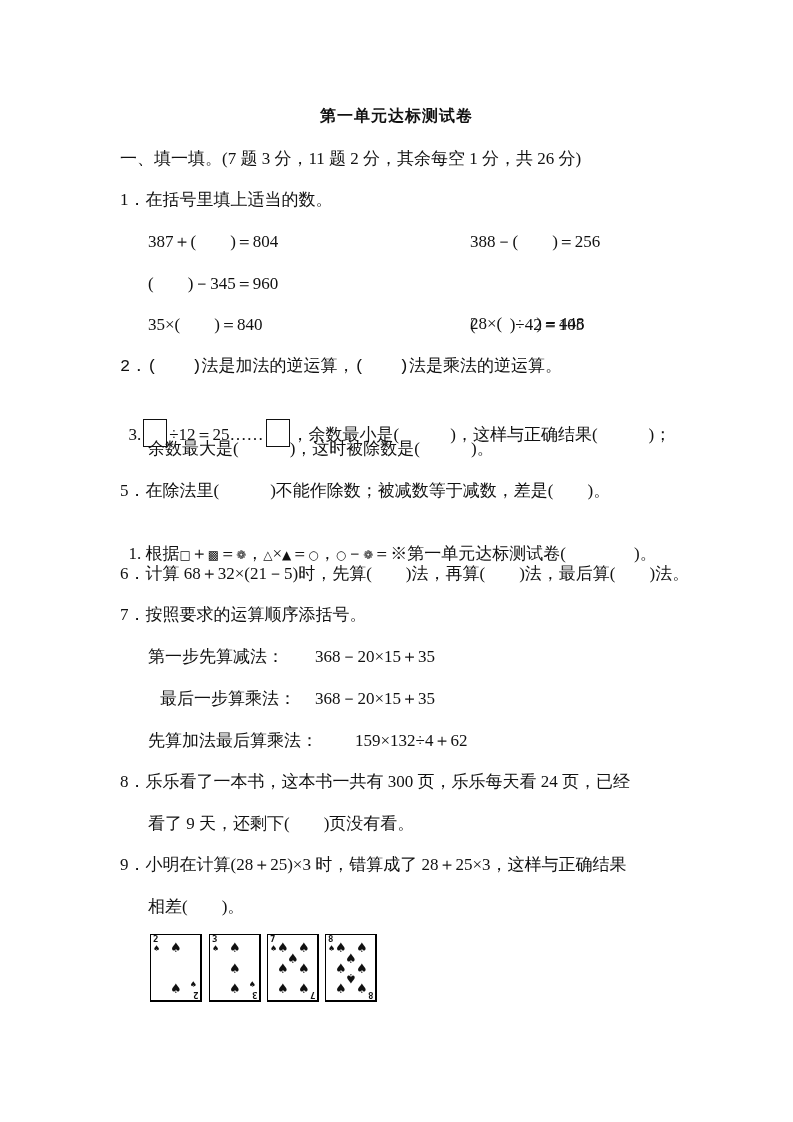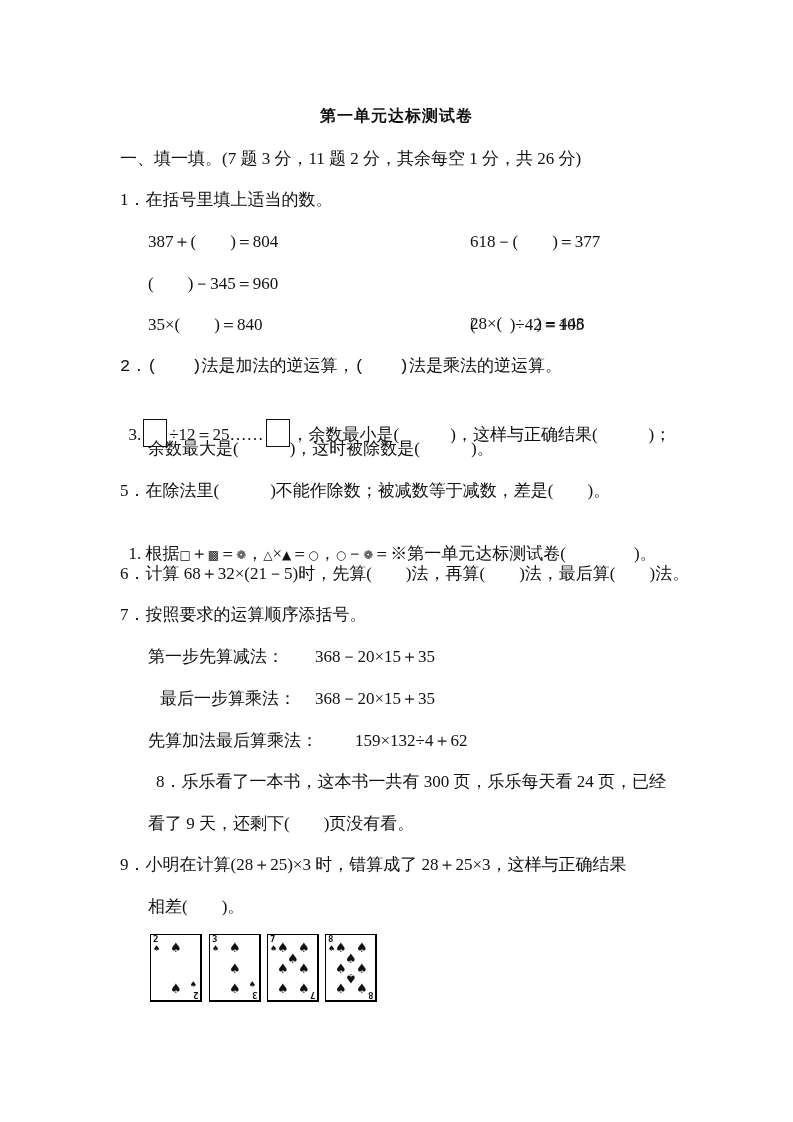--- a/index.html
+++ b/index.html
@@ -24,21 +24,21 @@
 </style>
 </head>
 <body>
 
 <div class="title">第一单元达标测试卷</div>
 
 <div class="line" style="left:120px; top:148px;">一、填一填。(7 题 3 分，11 题 2 分，其余每空 1 分，共 26 分)</div>
 
 <div class="line" style="left:120px; top:189px;">1．在括号里填上适当的数。</div>
 <div class="line" style="left:148px; top:231px;">387＋(　　)＝804</div>
-<div class="line" style="left:470px; top:231px;">618－(　　)＝377</div>
+<div class="line" style="left:470px; top:231px;">388－(　　)＝256</div>
 <div class="line" style="left:148px; top:273px;">(　　)－345＝960</div>
 <div class="line" style="left:470px; top:273px;margin-top:40px;">28×(　　)＝448</div>
 <div class="line" style="left:148px; top:314px;">35×(　　)＝840</div>
 <div class="line" style="left:470px; top:314px;">(　　)÷42＝105</div>
 
 <div class="line" style="left:120px; top:356px;font-family:Liberation Mono, monospace;">2．(　　)法是加法的逆运算，(　　)法是乘法的逆运算。</div>
 
 <div class="line" style="left:120px; top:397px;">
   <span>3.</span><span class="box"></span><span>÷12＝25……</span><span class="box"></span><span>，余数最小是(　　　)，这样与正确结果(　　　)；</span>
 </div>
@@ -53,21 +53,21 @@
 <div class="line" style="left:120px; top:563px;">6．计算 68＋32×(21－5)时，先算(　　)法，再算(　　)法，最后算(　　)法。</div>
 
 <div class="line" style="left:120px; top:604px;">7．按照要求的运算顺序添括号。</div>
 <div class="line" style="left:148px; top:646px;">第一步先算减法：</div>
 <div class="line" style="left:315px; top:646px;">368－20×15＋35</div>
 <div class="line" style="left:160px; top:688px;">最后一步算乘法：</div>
 <div class="line" style="left:315px; top:688px;">368－20×15＋35</div>
 <div class="line" style="left:148px; top:730px;">先算加法最后算乘法：</div>
 <div class="line" style="left:355px; top:730px;">159×132÷4＋62</div>
 
-<div class="line" style="left:120px; top:771px;margin-left:36px;">8．乐乐看了一本书，这本书一共有 300 页，乐乐每天看 24 页，已经</div>
+<div class="line" style="left:120px; top:771px;">8．乐乐看了一本书，这本书一共有 300 页，乐乐每天看 24 页，已经</div>
 <div class="line" style="left:148px; top:813px;">看了 9 天，还剩下(　　)页没有看。</div>
 
 <div class="line" style="left:120px; top:854px;">9．小明在计算(28＋25)×3 时，错算成了 28＋25×3，这样与正确结果</div>
 <div class="line" style="left:148px; top:896px;">相差(　　)。</div>
 
 <div class="cards">
 
   <div class="card" style="left:0px;">
     <span class="rank">2</span>
     <span class="pip-small" style="left:2px; top:10px;">♠</span>

